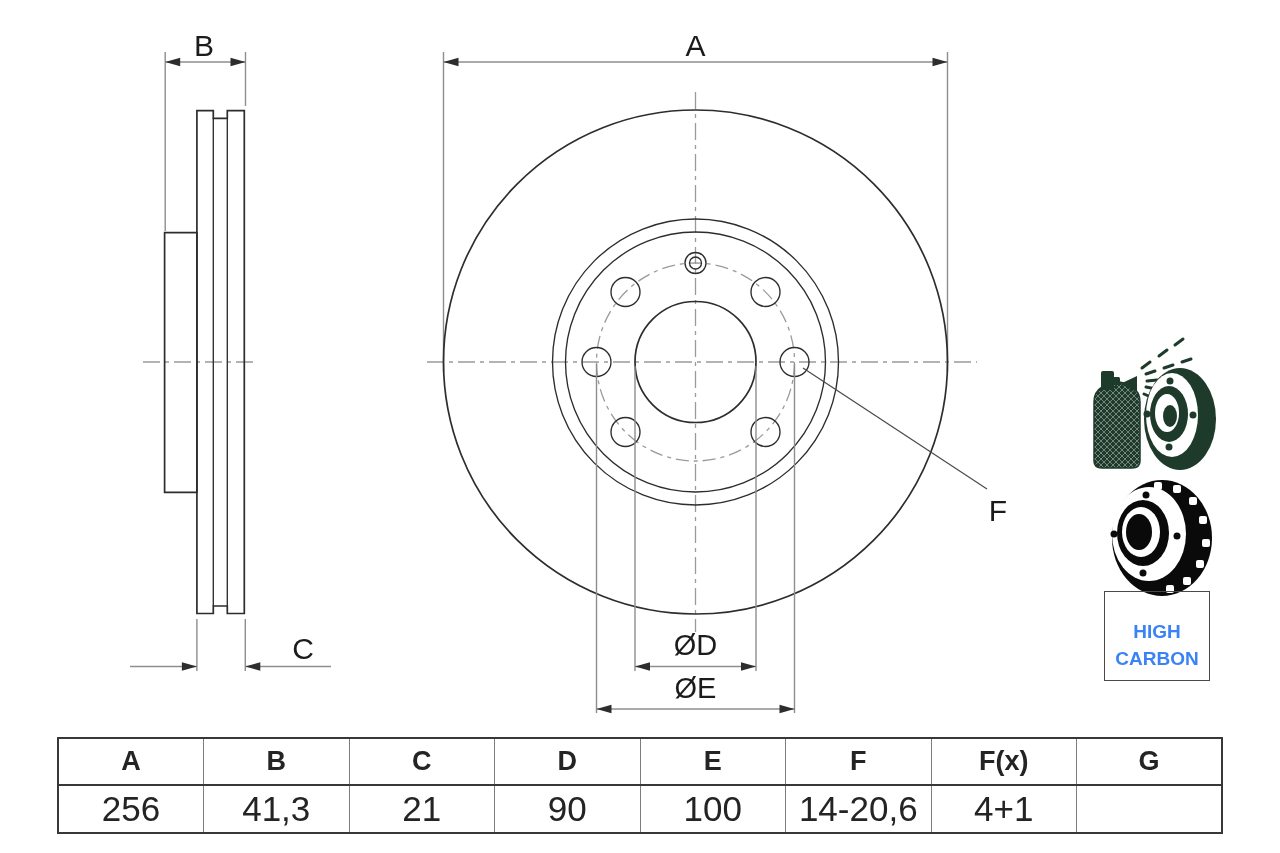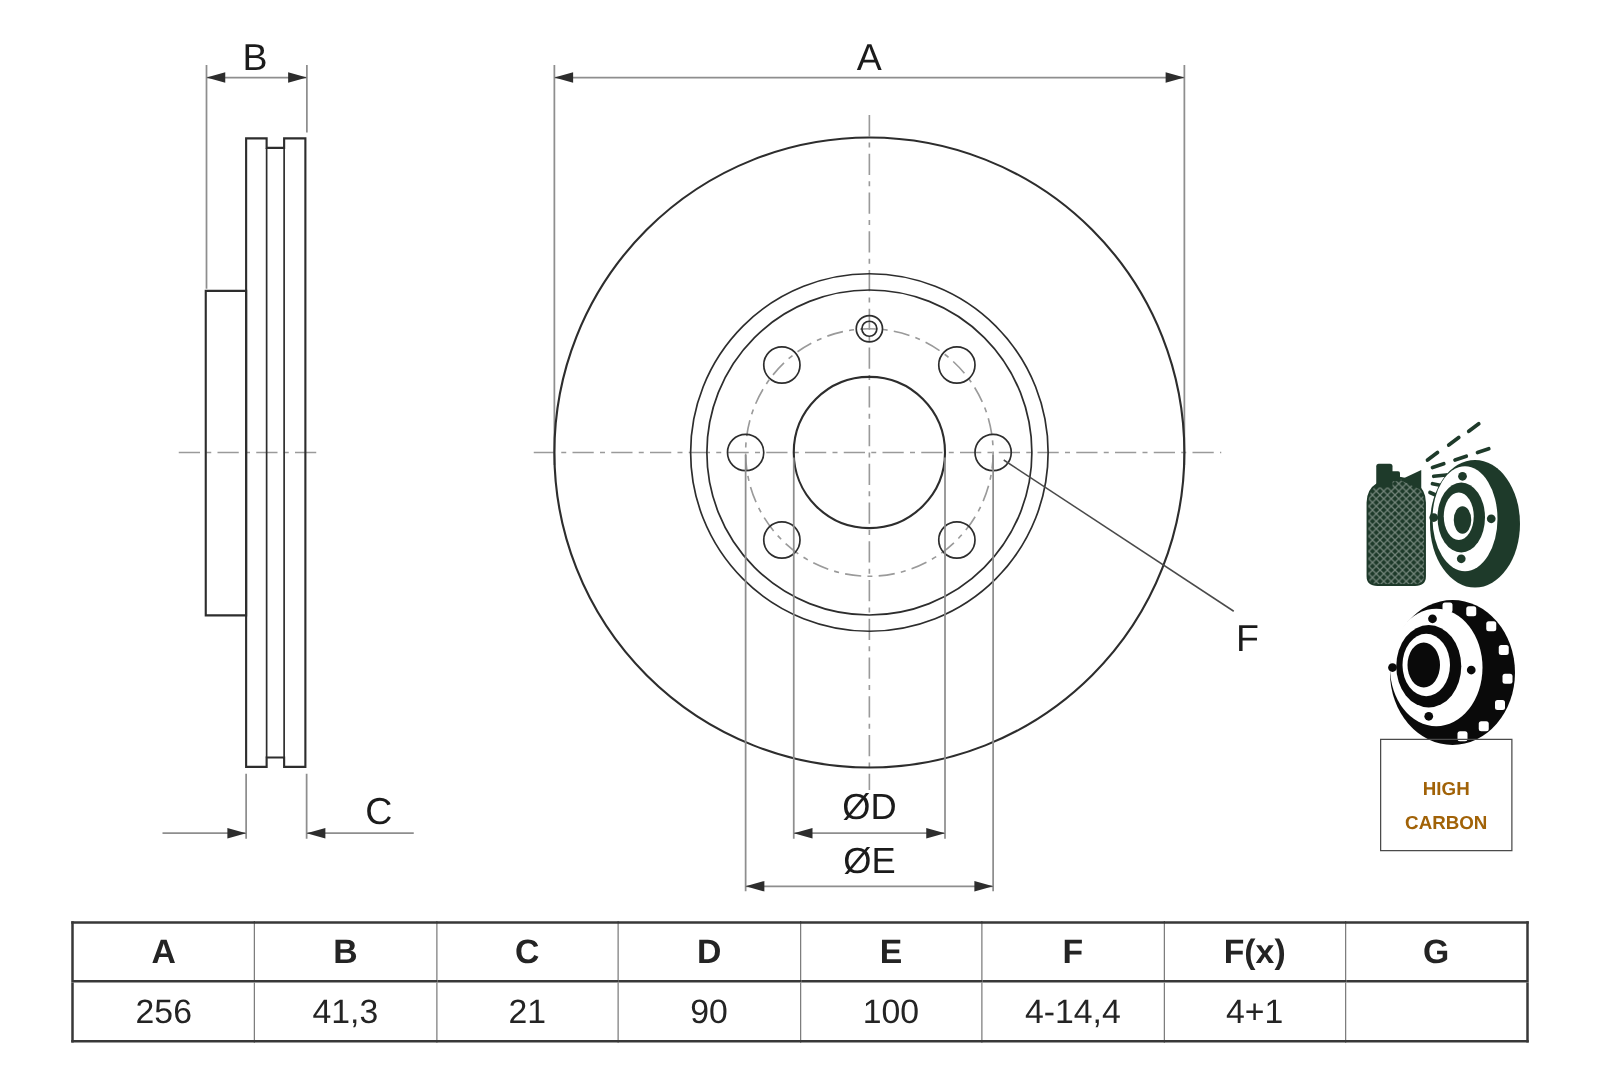--- a/index.html
+++ b/index.html
@@ -14,30 +14,30 @@
   .thin{stroke:#2d2d2d;stroke-width:1.35;fill:none;}
   .dim{stroke:#8e8e8e;stroke-width:1.4;fill:none;}
   .cl{stroke:#9a9a9a;stroke-width:1.3;fill:none;stroke-dasharray:17 5 4 5;}
   .clc{stroke:#9a9a9a;stroke-width:1.3;fill:none;stroke-dasharray:13 5 4 5;}
   .arrow{fill:#2d2d2d;stroke:none;}
   .leader{stroke:#4a4a4a;stroke-width:1.2;fill:none;}
 
   .hc-badge{position:absolute;left:1104px;top:591px;width:106px;height:90px;
     border:1.5px solid #4a4a4a;box-sizing:border-box;display:flex;flex-direction:column;
     align-items:center;justify-content:center;padding-top:18px;}
-  .hc-badge span{font-weight:bold;font-size:15px;line-height:27px;color:#a16207;}
+  .hc-badge span{font-weight:bold;font-size:19px;line-height:27px;color:#3b82f6;}
 
   .spec{position:absolute;left:57px;top:737px;width:1166px;border-collapse:collapse;
     table-layout:fixed;}
   .spec th,.spec td{border-left:1.5px solid #7d7d7d;text-align:center;vertical-align:middle;
     color:#242424;padding:0;}
   .spec th:first-child,.spec td:first-child{border-left:none;}
   .spec{border:2.5px solid #383838;}
   .spec th{height:45px;font-size:27px;font-weight:bold;border-bottom:2.3px solid #383838;}
-  .spec td{height:46px;font-size:27px;font-weight:normal;}
+  .spec td{height:46px;font-size:35px;font-weight:normal;}
 </style>
 </head>
 <body>
 
 <div class="stage">
 
   <svg width="1280" height="735" viewBox="0 0 1280 735">
     <defs>
       <pattern id="hatch" patternUnits="userSpaceOnUse" width="6" height="6">
         <rect width="6" height="6" fill="#1e3a2a"></rect>
@@ -188,20 +188,20 @@
       <th>F</th>
       <th>F(x)</th>
       <th>G</th>
     </tr>
     <tr>
       <td>256</td>
       <td>41,3</td>
       <td>21</td>
       <td>90</td>
       <td>100</td>
-      <td>4-14,4</td>
+      <td>14-20,6</td>
       <td>4+1</td>
       <td></td>
     </tr>
   </tbody>
     </table>
 
 </div>
 
 </body></html>

